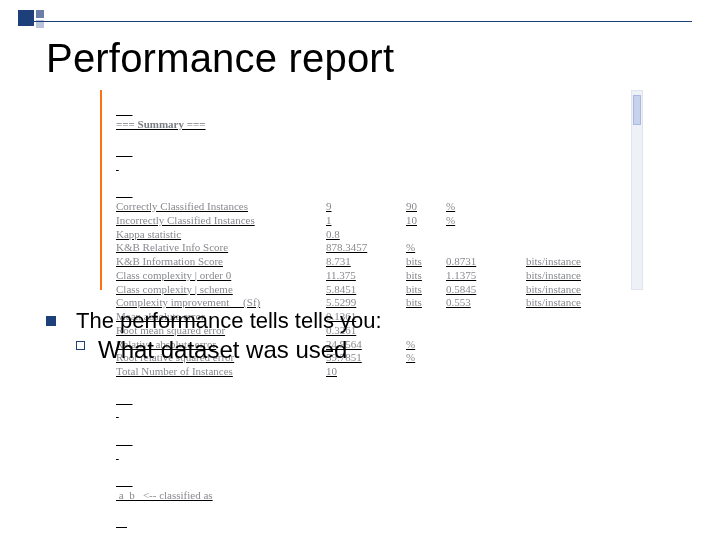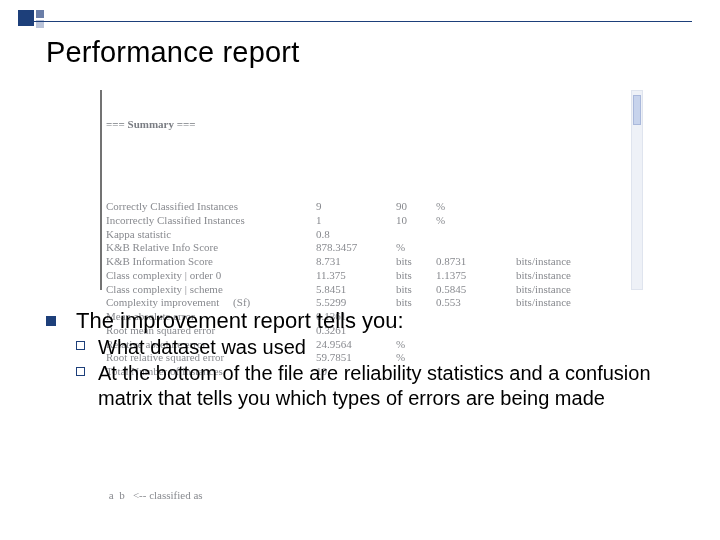--- a/index.html
+++ b/index.html
@@ -49,34 +49,35 @@
     left: 32px;
     right: 28px;
     height: 1px;
     background: #1d3f7a;
   }
   h1.title {
     position: absolute;
     top: 36px;
     left: 46px;
     margin: 0;
-    font-size: 29px;
+    font-size: 40px;
     font-weight: 400;
     letter-spacing: 0.2px;
   }
 
   .report-box {
     position: absolute;
     top: 90px;
     left: 100px;
     width: 540px;
     height: 200px;
-    border-left: 2px solid #737373;
-    padding-left: 4px;
-    box-sizing: border-box;
+    border-left: 2px solid #f97316;
+    padding-left: 14px;
+    box-sizing: border-box;
+    text-decoration: underline;
   }
   .scrollbar {
     position: absolute;
     top: 90px;
     left: 631px;
     width: 12px;
     height: 200px;
     background: #eef1f7;
     border: 1px solid #dfe4ee;
     box-sizing: border-box;
@@ -132,21 +133,21 @@
     position: absolute;
     left: 0;
     top: 8px;
     width: 10px;
     height: 10px;
     background: #1d3f7a;
   }
   .lvl2-list {
     margin-top: 6px;
     padding-left: 14px;
-    font-size: 20px;
+    font-size: 24px;
   }
   .lvl2 {
     position: relative;
     padding-left: 22px;
     margin-bottom: 2px;
   }
   .lvl2::before {
     content: "";
     position: absolute;
     left: 0;
@@ -182,22 +183,21 @@
       <div id="confusion-lines"><div> a  b   &lt;-- classified as</div></div>
     </div>
   </div>
   <div class="scrollbar">
     <div class="thumb"></div>
   </div>
 
   <div class="body">
     <ul>
       <li class="lvl1">
-        <span>The improvement report tells you:</span>
+        <span>The performance tells tells you:</span>
         <ul class="lvl2-list" id="sub-bullets">
             <li class="lvl2"><span>What dataset was used</span></li>
-            <li class="lvl2"><span>At the bottom of the file are reliability statistics and a confusion matrix that tells you which types of errors are being made</span></li>
           </ul>
       </li>
     </ul>
   </div>
 
 </div>
 
 </body></html>

